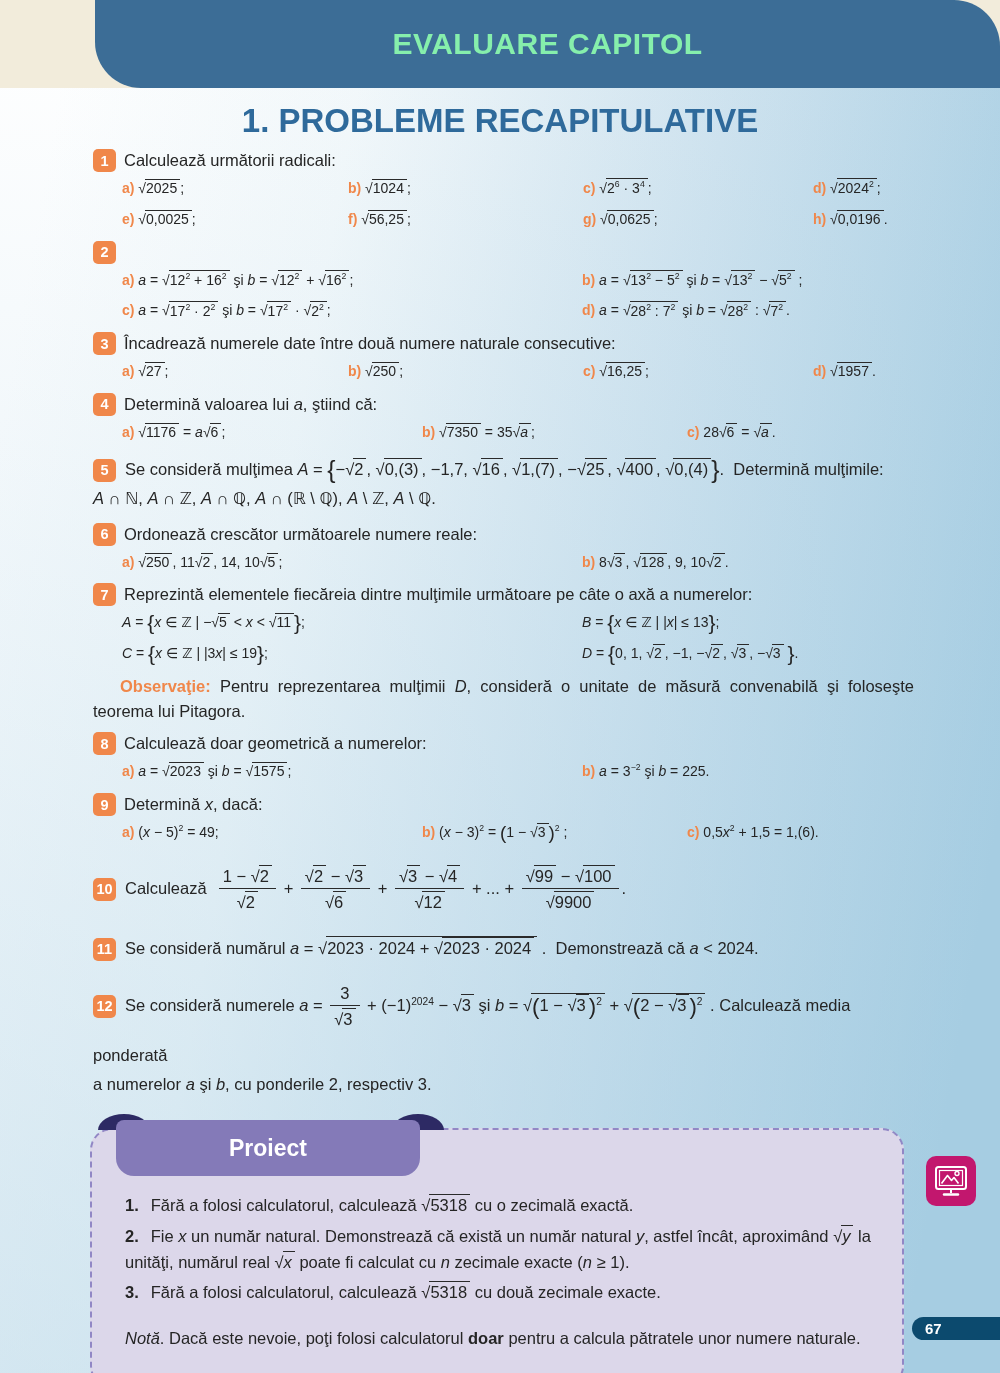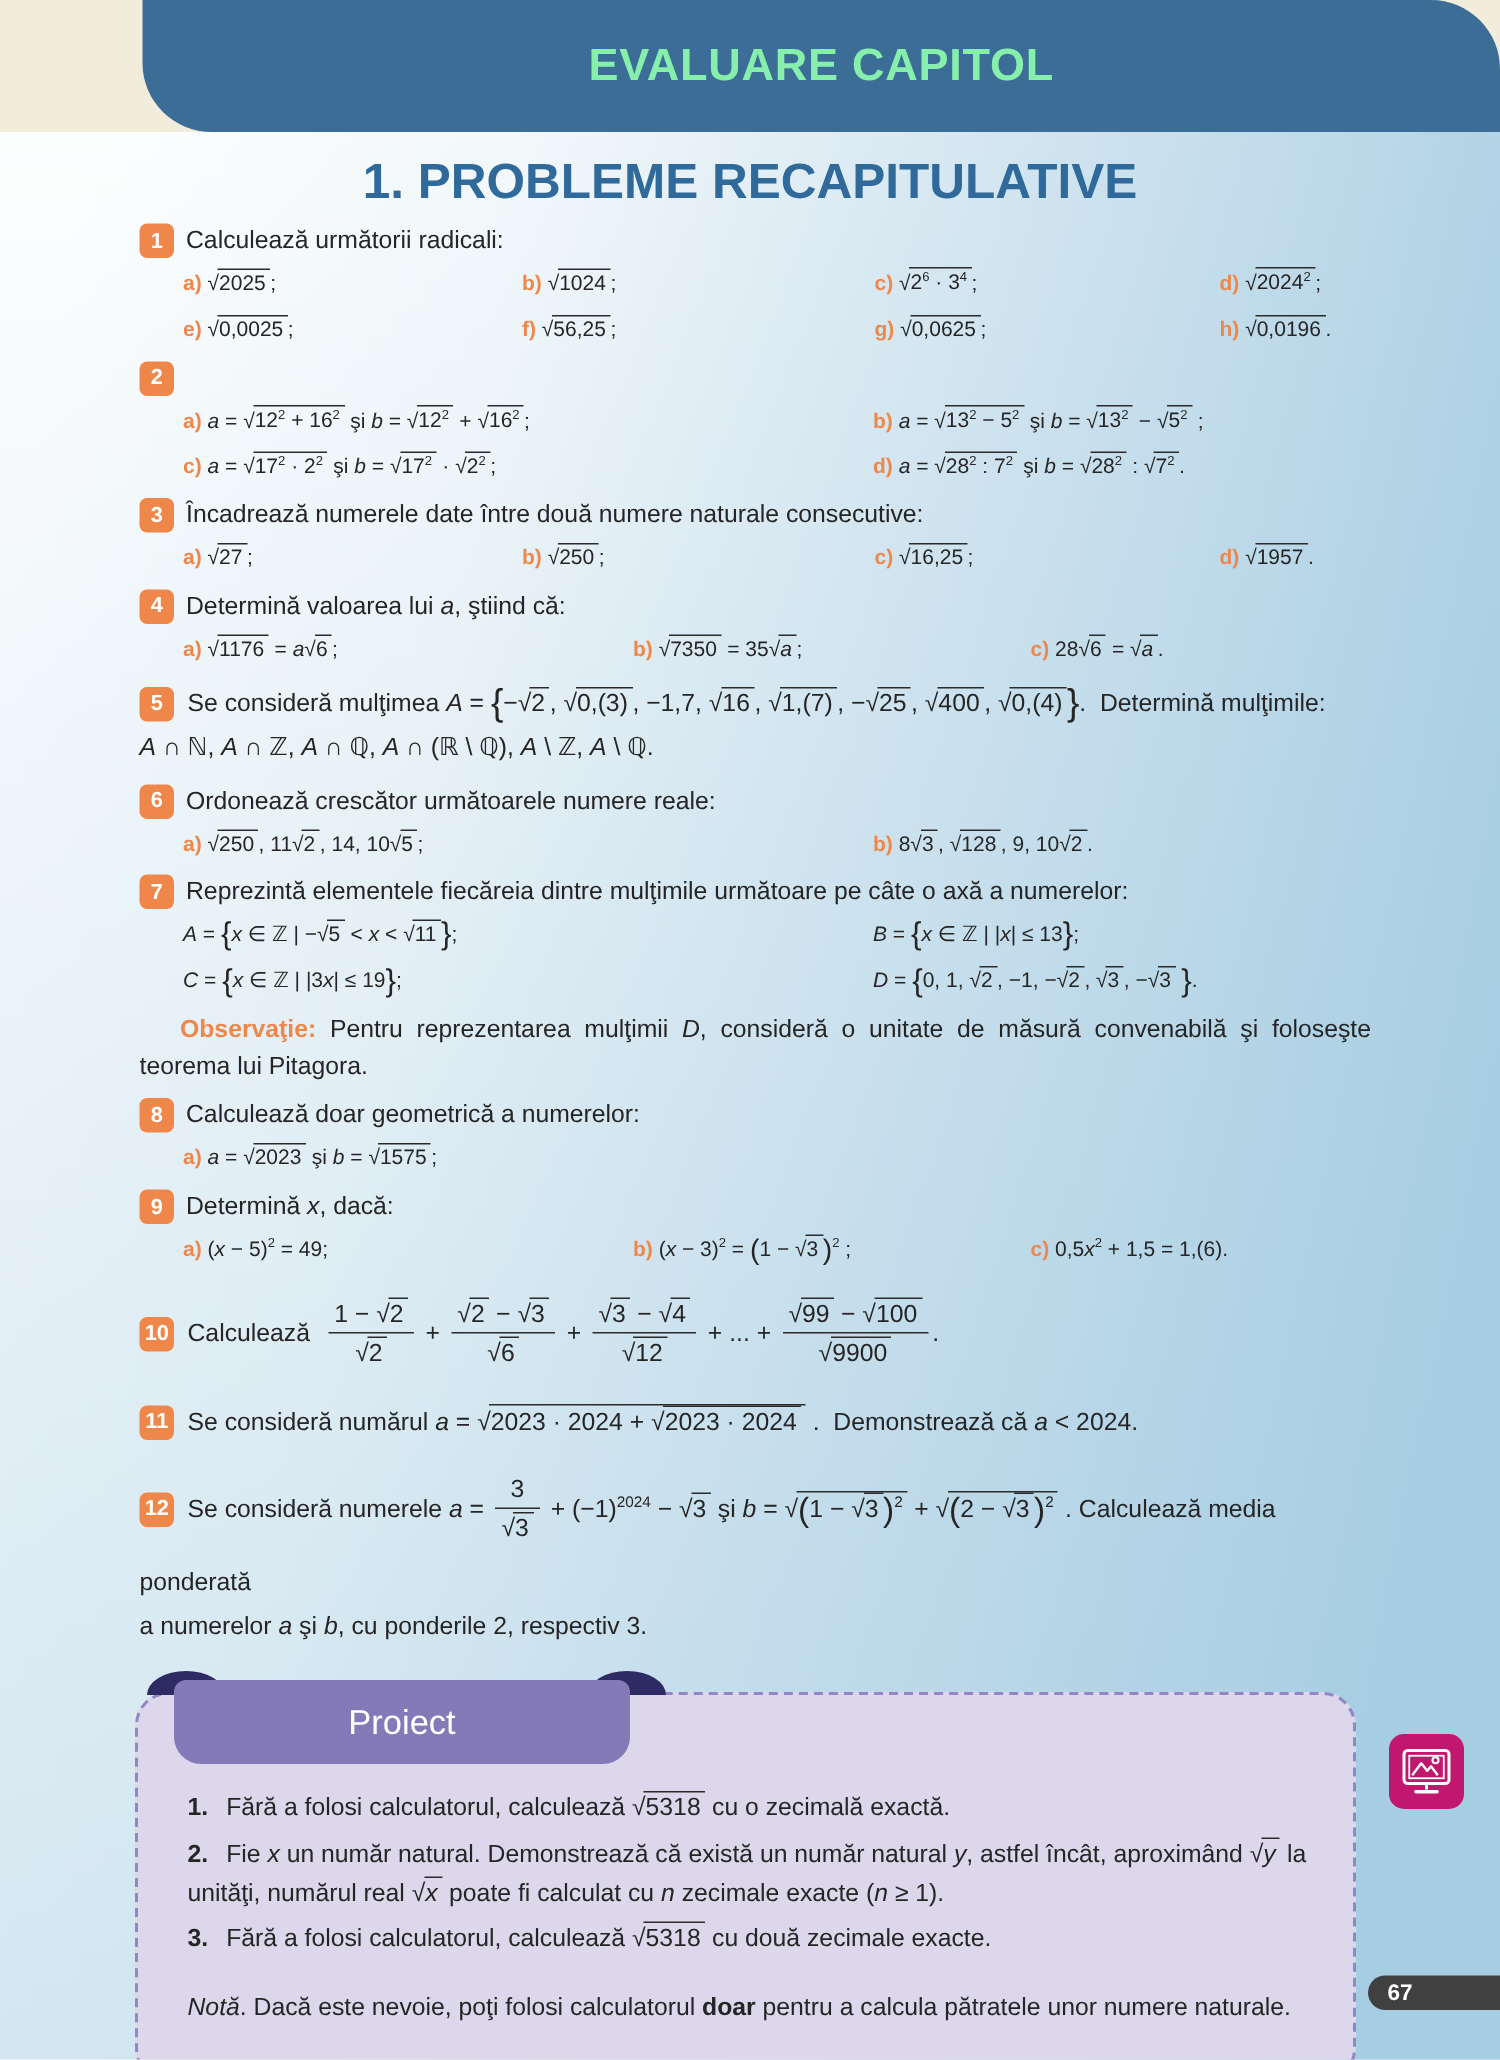--- a/index.html
+++ b/index.html
@@ -38,28 +38,28 @@
   .f .d{display:block;border-top:1.6px solid #2a2a2a;padding:2px 4px 0;}
   .bb{font-size:1.5em;font-weight:300;vertical-align:-.12em;line-height:1;}
   .bp{font-size:1.35em;font-weight:300;vertical-align:-.12em;line-height:1;}
   
   .pbox{position:relative;margin:30px 10px 0 -3px;background:#dcd7ea;border:2px dashed #9187c5;
     border-radius:22px;padding:58px 30px 18px 33px;line-height:1.55;}
   .rib{position:absolute;width:52px;height:16px;top:-16px;background:#2d2a64;border-radius:26px 26px 0 0/16px 16px 0 0;z-index:1;}
   .rib-l{left:6px;} .rib-r{left:300px;}
   .pbanner{position:absolute;left:24px;top:-10px;width:304px;height:56px;background:#847ab8;z-index:2;
     border-radius:8px 8px 18px 18px;display:flex;align-items:center;justify-content:center;}
-  .pbanner-title{color:#fff;font-size:23px;font-weight:normal;}
+  .pbanner-title{color:#fff;font-size:23px;font-weight:bold;}
   .pitem{margin:5px 0;}
   .pitem b{margin-right:12px;}
   .pnota{margin-top:20px;}
   
   .media-icon{position:absolute;right:24px;top:1156px;width:50px;height:50px;}
   
-  .pagenum{position:absolute;right:0;bottom:33px;width:88px;height:23px;background:#404040;
+  .pagenum{position:absolute;right:0;bottom:33px;width:88px;height:23px;background:#0c4a6e;
     border-radius:12px 0 0 12px;color:#fff;font-weight:bold;font-size:15px;
     display:flex;align-items:center;padding-left:13px;box-sizing:border-box;}
 </style>
 </head>
 <body>
 
 <header class="topstrip">
   <div class="banner">
     <span class="banner-title">EVALUARE CAPITOL</span>
   </div>
@@ -159,20 +159,21 @@
 
   <p class="obs"><b class="lb">Observaţie:</b> Pentru reprezentarea mulţimii <i>D</i>, consideră o unitate de măsură convenabilă şi foloseşte teorema lui Pitagora.</p>
 
   <section>
     <div class="ph">
       <span class="badge">8</span>
       <span>Calculează doar geometrică a numerelor:</span>
     </div>
     <div class="prow g2">
       <span><b class="lb">a)</b> <i>a</i> = <span class="r">√<span class="v">2023</span></span> şi <i>b</i> = <span class="r">√<span class="v">1575</span></span>;</span>
+      <span><b class="lb">b)</b> <i>a</i> = 3<sup>−2</sup> şi <i>b</i> = 225.</span>
     </div>
   </section>
 
   <section>
     <div class="ph">
       <span class="badge">9</span>
       <span>Determină <i>x</i>, dacă:</span>
     </div>
     <div class="prow g3">
       <span><b class="lb">a)</b> (<i>x</i> − 5)<sup>2</sup> = 49;</span>

